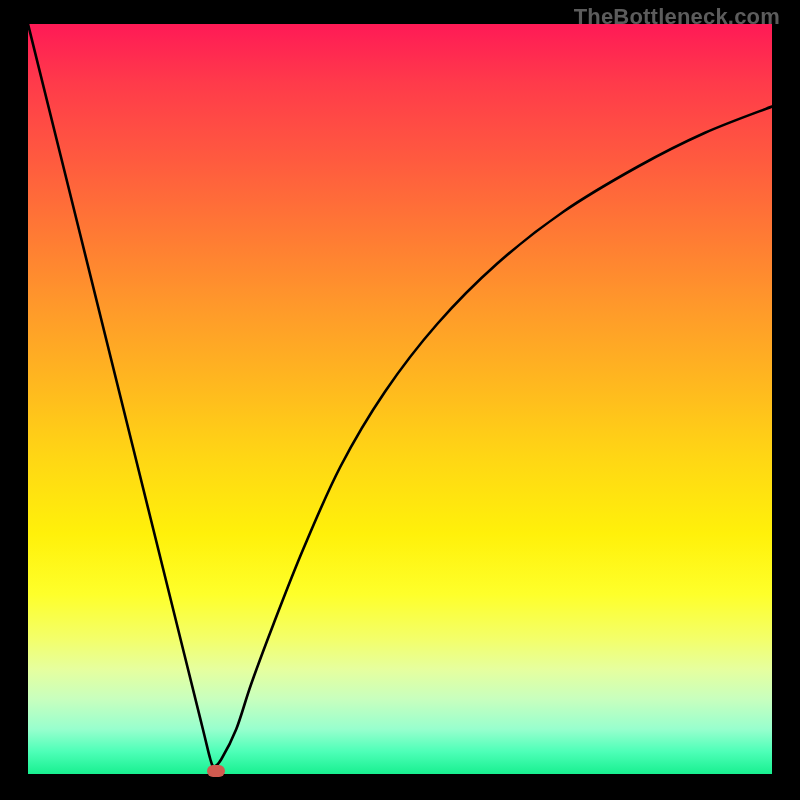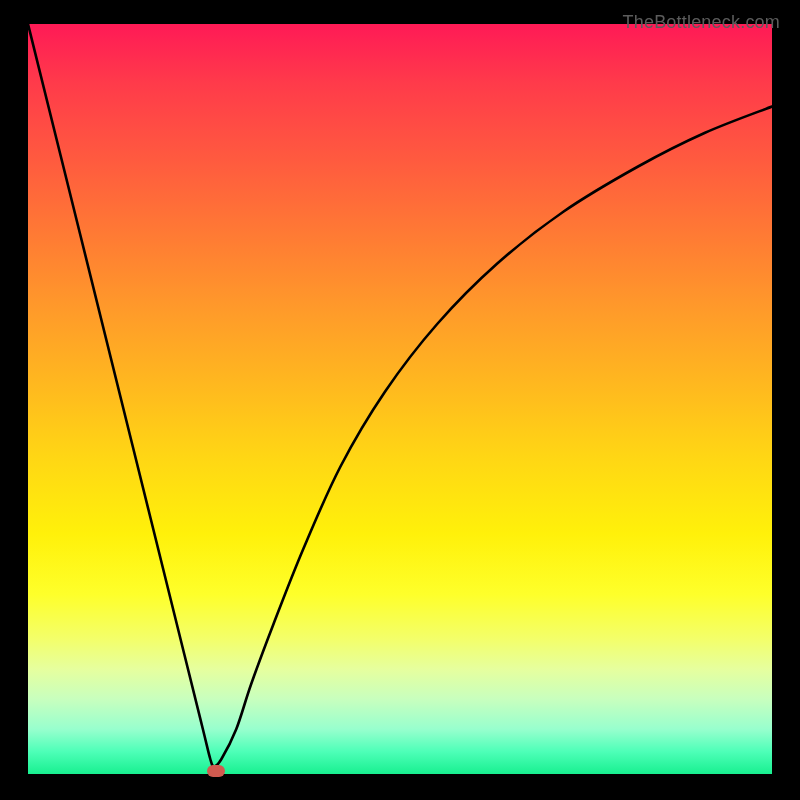--- a/index.html
+++ b/index.html
@@ -12,25 +12,25 @@
     overflow: hidden;
   }
   .frame {
     position: relative;
     width: 800px;
     height: 800px;
     background: #000;
   }
   .watermark {
     position: absolute;
-    top: 12px;
+    top: 4px;
     right: 20px;
     color: #5c5c5c;
-    font-size: 18px;
-    font-weight: 400;
+    font-size: 22px;
+    font-weight: 700;
     letter-spacing: 0.2px;
     z-index: 5;
   }
   .plot {
     position: absolute;
     
     left: 28px;
     top: 24px;
     width: 744px;   
     height: 750px;  

